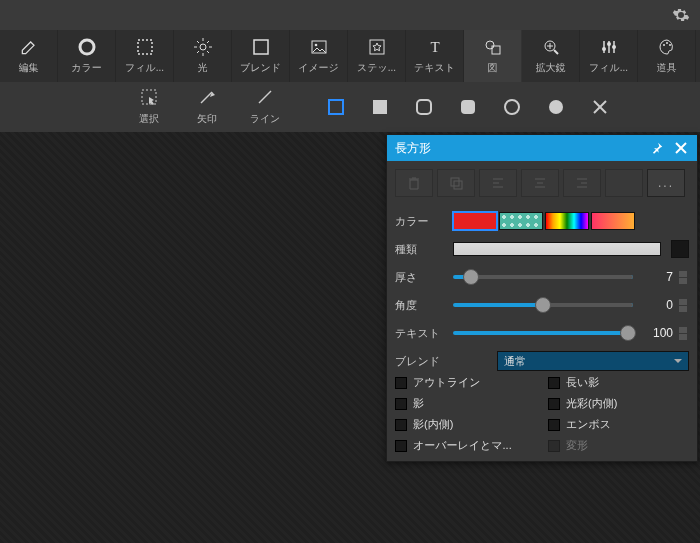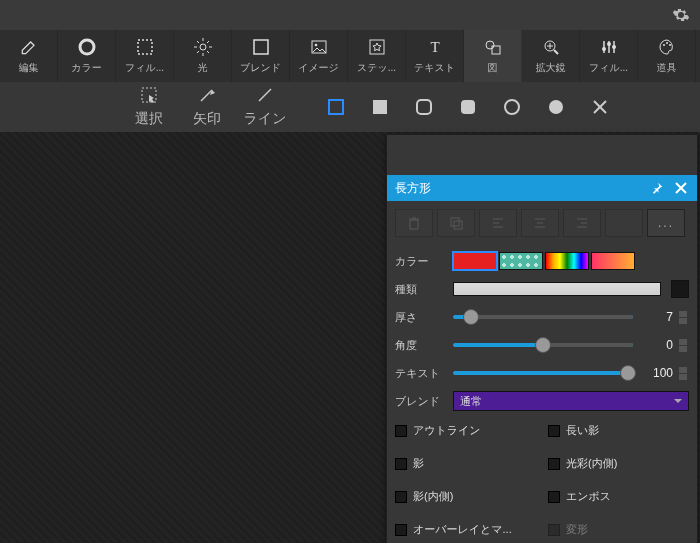--- a/index.html
+++ b/index.html
@@ -37,21 +37,21 @@
   
   .subbar {
     height: 50px; background: #373737;
     display: flex; align-items: center;
   }
   .subtool {
     width: 58px; height: 50px;
     display: flex; flex-direction: column; align-items: center; justify-content: center;
     gap: 3px; cursor: pointer;
   }
-  .subtool .tlabel { font-size: 14px; color: #bbb; }
+  .subtool .tlabel { font-size: 10px; color: #bbb; }
   .spacer { flex: 0 0 120px; }
   .shapebtn {
     width: 44px; height: 50px;
     display: flex; align-items: center; justify-content: center;
     cursor: pointer;
   }
   .shapebtn.sel svg * { stroke: #2a8cff; }
   
   .canvas-area {
     position: absolute; top: 132px; left: 0; right: 0; bottom: 0;
@@ -61,21 +61,21 @@
   .panel {
     position: absolute;
     top: 134px; left: 386px; width: 312px;
     background: #373737;
     border: 1px solid #1e1e1e;
     box-shadow: 0 2px 6px rgba(0,0,0,.5);
   }
   .panel-header {
     height: 26px; background: #1b9bdc;
     color: #fff; font-size: 12px;
-    display: flex; align-items: center; padding: 0 8px; margin-top: 40px;
+    display: flex; align-items: center; padding: 0 8px;
   }
   .panel-header .title { flex: 1; }
   .panel-header .hicon { width: 16px; height: 16px; margin-left: 8px; cursor: pointer; display:flex; align-items:center; justify-content:center; }
   .panel-body { padding: 8px; }
   .iconrow {
     display: flex; gap: 4px; margin-bottom: 10px;
   }
   .iconbtn {
     width: 38px; height: 28px;
     background: #3d3d3d; border: 1px solid #222;
@@ -109,31 +109,31 @@
     position: absolute; top: 50%; width: 16px; height: 16px; border-radius: 50%;
     background: #999; border: 1px solid #555;
     transform: translate(-50%, -50%);
   }
   .val { width: 34px; text-align: right; font-size: 12px; color: #eee; }
   .stepper {
     width: 10px; display:flex; flex-direction:column; gap:1px;
   }
   .stepper div { width:8px; height:6px; background:#555; cursor:pointer; }
   .dropdown {
-    flex:1; height: 20px; background:#4c1d95; border:1px solid #111;
+    flex:1; height: 20px; background:#0c4a6e; border:1px solid #111;
     display:flex; align-items:center; padding:0 6px; font-size:11px; color:#ddd;
-    position:relative; cursor:pointer;
+    position:relative; cursor:pointer;margin-left:44px;
   }
   .dropdown::after {
     content:''; position:absolute; right:6px; top:50%;
     border:4px solid transparent; border-top-color:#aaa; transform:translateY(-2px);
   }
   .checks {
     display: grid; grid-template-columns: 1fr 1fr;
-    gap: 18px 12px; margin-top: 8px;
+    gap: 6px 12px; margin-top: 0;
   }
   .chk { display:flex; align-items:center; gap:6px; font-size:11px; color:#ddd; }
   .chk.disabled { opacity:.4; }
   .chkbox { width:12px; height:12px; background:#1a1a1a; border:1px solid #000; cursor:pointer; }
 </style>
 </head>
 <body>
 
 <div class="menubar">
   <span class="gear">

